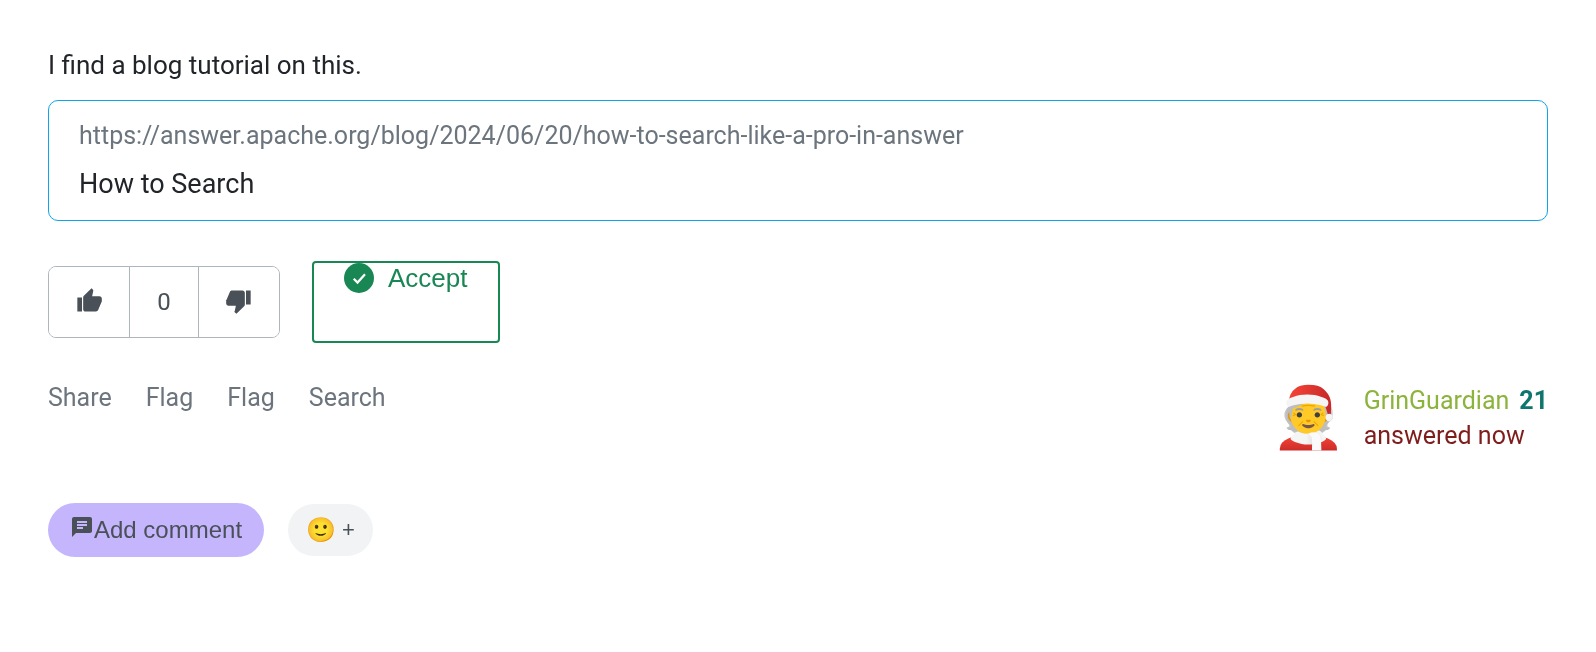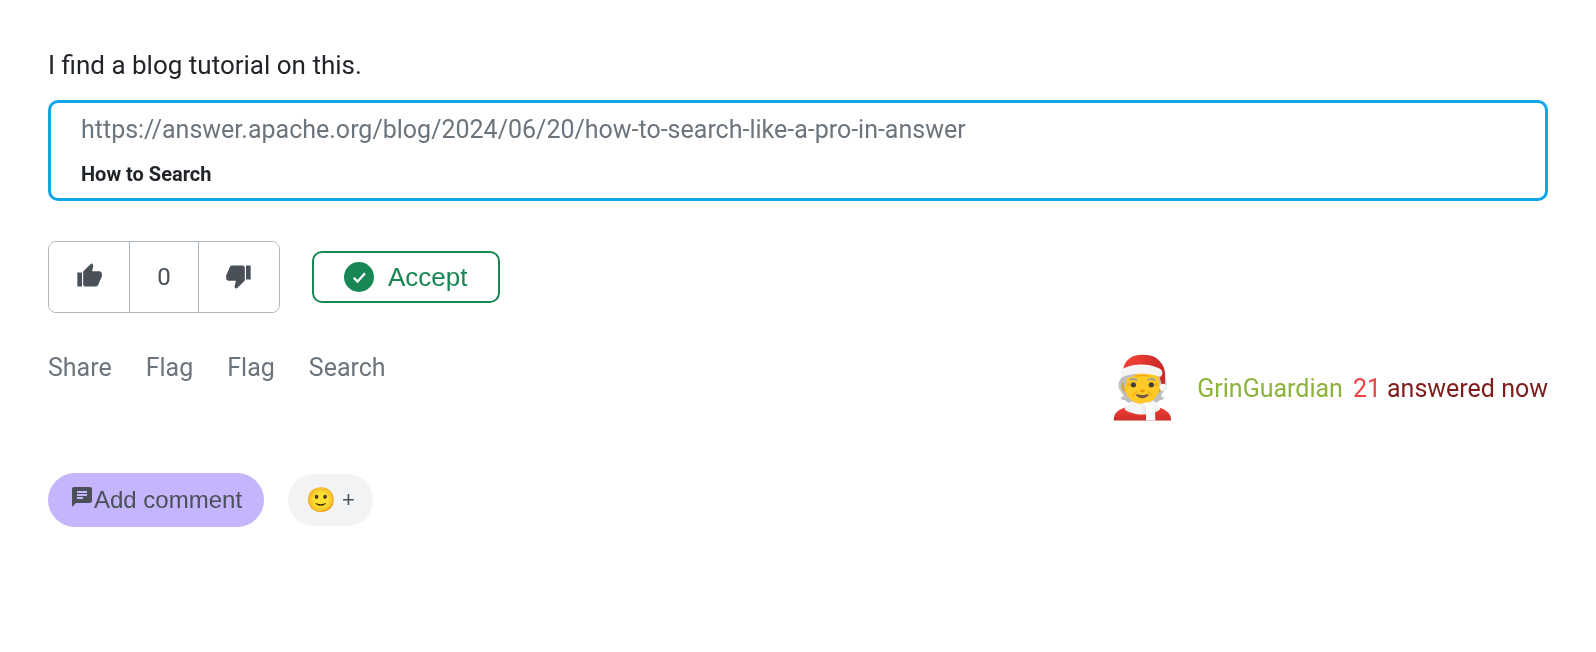--- a/index.html
+++ b/index.html
@@ -12,34 +12,34 @@
       background: #fff;
       padding: 50px 48px;
       color: #212529;
     }
     .answer-body-text {
       font-size: 26px;
       color: #212529;
       margin-bottom: 20px;
     }
     .link-preview-card {
-      border: 3px solid #0ea5e9;
+      border: 1px solid #0ea5e9;
       border-radius: 10px;
-      padding: 12px 30px;
+      padding: 20px 30px;
       margin-bottom: 40px;
     }
     .link-preview-url {
       font-size: 25px;
       color: #6c757d;
       margin-bottom: 18px;
       word-break: break-all;
     }
     .link-preview-title {
-      font-size: 20px;
-      font-weight: 700;
+      font-size: 27px;
+      font-weight: 400;
       color: #212529;
     }
     .actions-row {
       display: flex;
       align-items: center;
       gap: 32px;
       margin-bottom: 40px;
     }
     .vote-group {
       display: inline-flex;
@@ -68,26 +68,26 @@
       align-items: center;
       justify-content: center;
       font-size: 24px;
       color: #495057;
       border-left: 1px solid #adb5bd;
       border-right: 1px solid #adb5bd;
       background: #fff;
     }
     .accept-btn {
       display: inline-flex;
-      align-items: center;
+      align-items: flex-start;
       gap: 14px;
-      height: 52px;
+      height: 82px;
       padding: 0 30px;
       border: 2px solid #198754;
-      border-radius: 10px;
+      border-radius: 4px;
       background: #fff;
       color: #198754;
       font-size: 26px;
       cursor: pointer;
     }
     .check-circle {
       width: 30px;
       height: 30px;
       border-radius: 50%;
       background: #198754;
@@ -126,35 +126,35 @@
       width: 70px;
       height: 70px;
       font-size: 60px;
       line-height: 1;
       display: flex;
       align-items: center;
       justify-content: center;
     }
     .author-info {
       display: flex;
-      flex-direction: row;
+      flex-direction: column;
       gap: 6px;
     }
     .author-name-row {
       display: flex;
       align-items: baseline;
       gap: 10px;
       font-size: 25px;
     }
     .author-name {
       color: #8cb33b;
     }
     .author-rep {
-      color: #ef4444;
-      font-weight: 400;
+      color: #0f766e;
+      font-weight: 700;
     }
     .answered-time {
       font-size: 25px;
       color: #7f1d1d;
     }
     .comment-row {
       display: flex;
       gap: 24px;
       align-items: center;
     }

